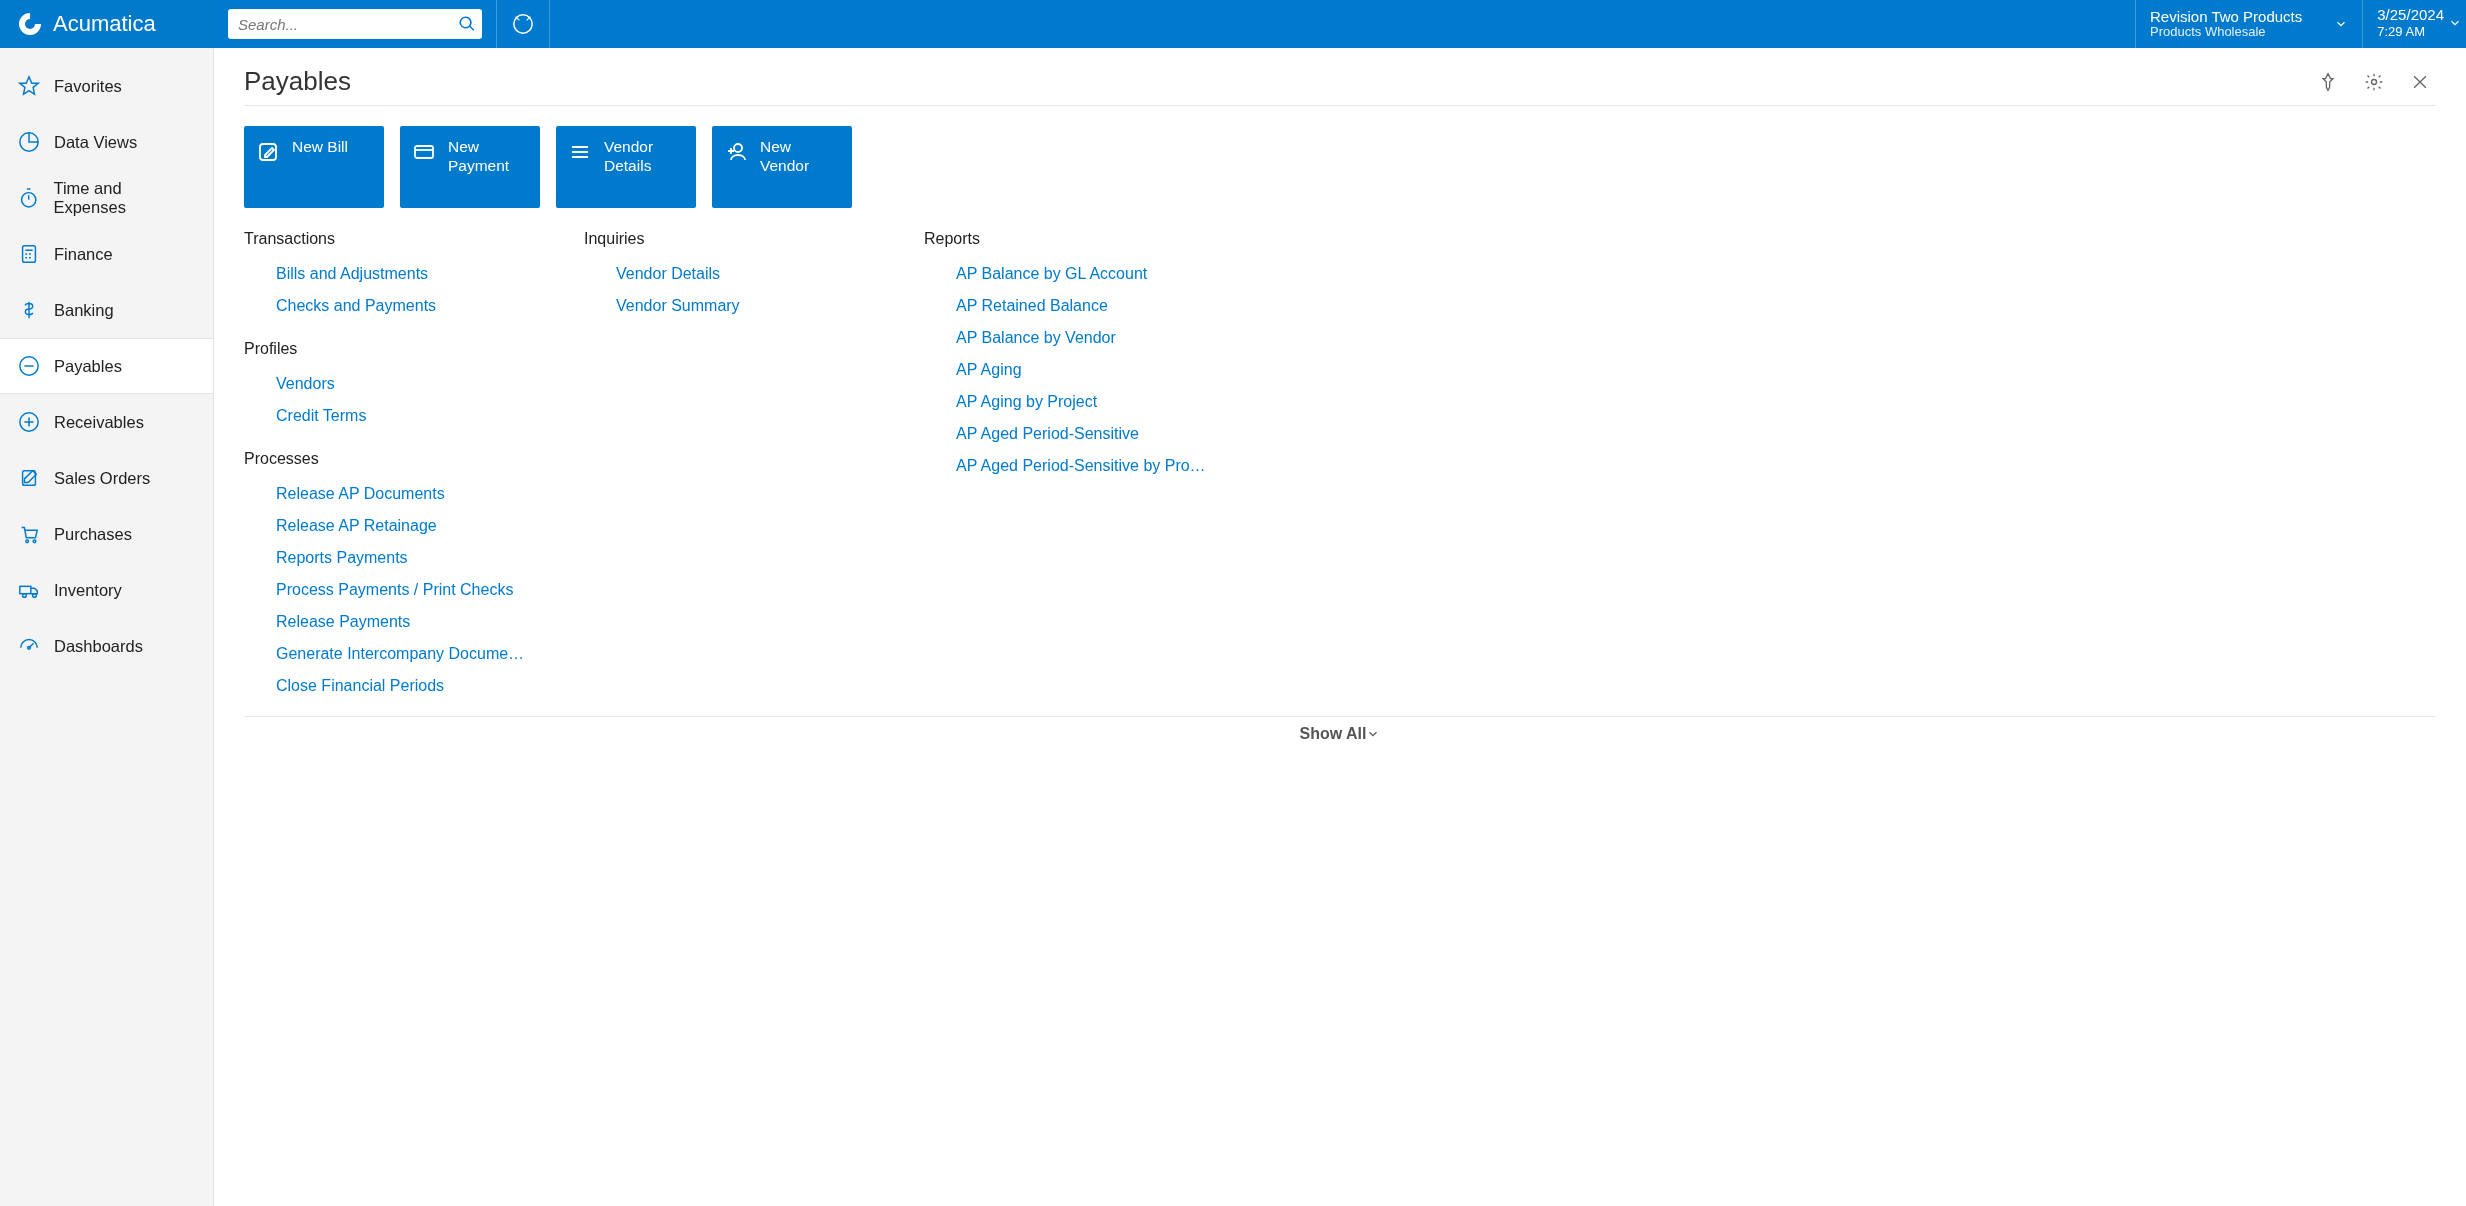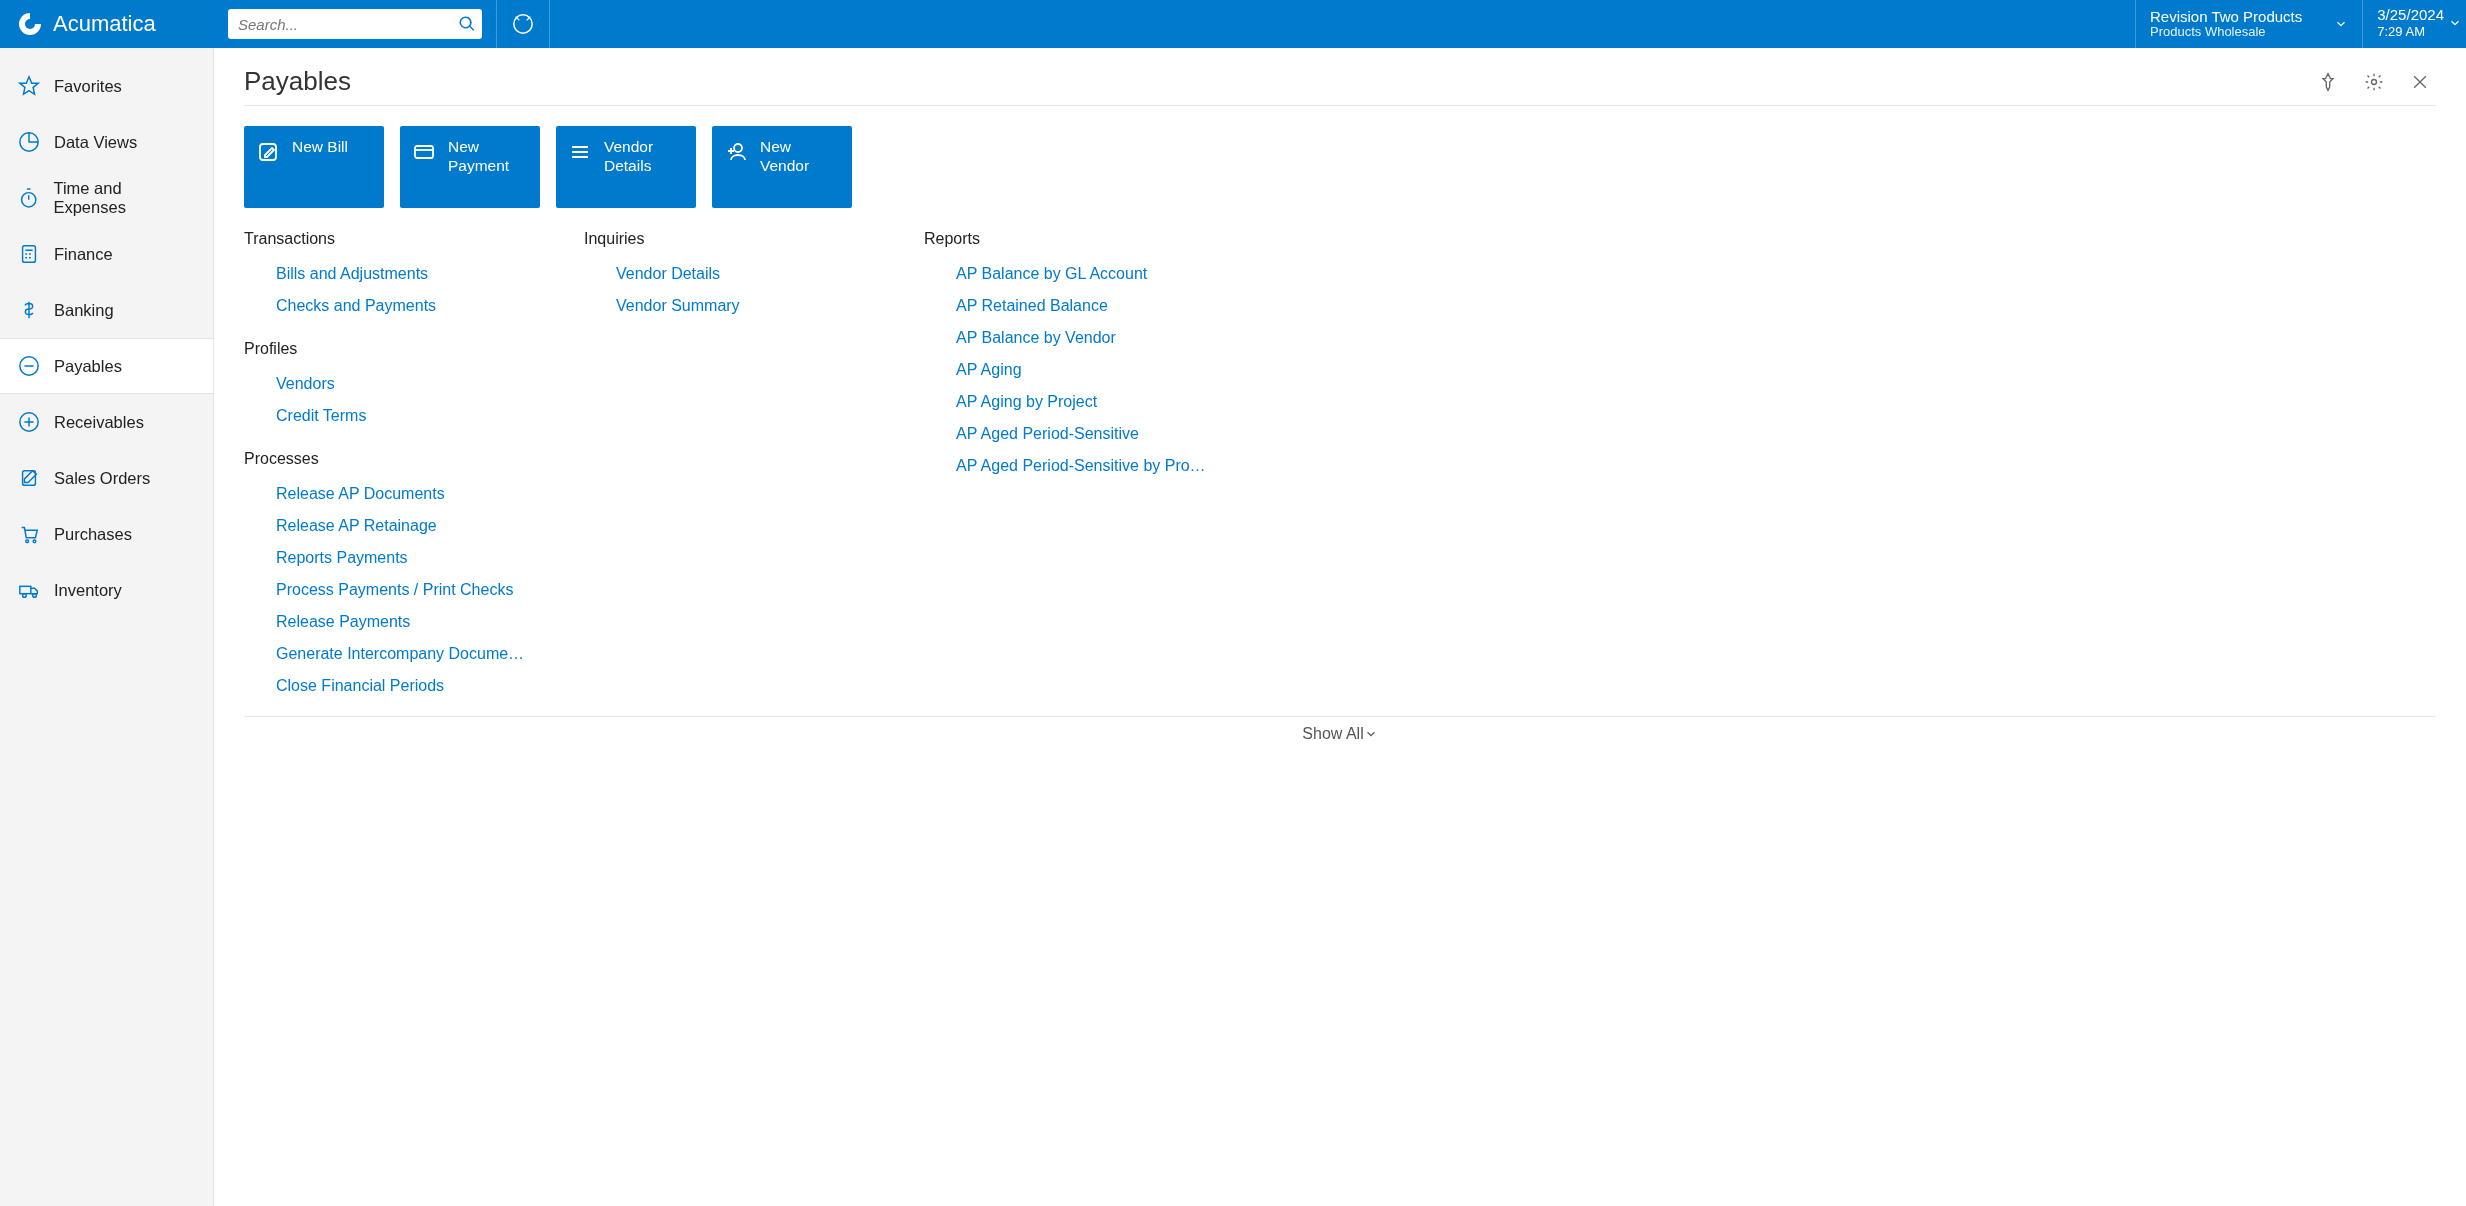--- a/index.html
+++ b/index.html
@@ -53,21 +53,21 @@
   .tile-label { font-size:15.5px; line-height:1.2; }
   
   
   .cols { display:flex; gap:40px; align-items:flex-start; }
   .col { width:300px; }
   .group-title { font-size:16px; color:#222; margin:0 0 10px; font-weight:400; }
   .group-title.spaced { margin-top:18px; }
   .link { display:block; color:#007acc; font-size:16px; padding:7px 0; cursor:pointer; white-space:nowrap; overflow:hidden; text-overflow:ellipsis; max-width:260px;margin-left:32px;}
   
   
-  .footer { border-top:1px solid #e6e6e6; margin-top:14px; text-align:center; padding:8px 0 14px; font-size:16px; color:#555; cursor:pointer; display:flex; align-items:center; justify-content:center; gap:0;}
+  .footer { border-top:1px solid #e6e6e6; margin-top:14px; text-align:center; padding:8px 0 14px; font-size:16px; color:#555; cursor:pointer; display:flex; align-items:center; justify-content:center; gap:0;font-weight:bold;}
   .footer svg{ width:14px; height:14px; stroke:#555; fill:none; stroke-width:2;}
 </style>
 </head>
 <body>
 
 <div class="topbar">
   <div class="brand">
     <svg viewBox="0 0 24 24">
         <circle cx="12" cy="12" r="11" fill="#fff"></circle>
         <circle cx="12" cy="12" r="5" fill="#007acc"></circle>
@@ -177,20 +177,28 @@
       <span>Purchases</span>
     </div>
     <div class="nav-item">
       <svg viewBox="0 0 24 24">
           <rect x="2" y="8" width="12" height="8"></rect>
           <path d="M14 10h4l3 3v3h-7"></path>
           <circle cx="7" cy="18" r="2"></circle>
           <circle cx="18" cy="18" r="2"></circle>
         </svg>
       <span>Inventory</span>
+    </div>
+    <div class="nav-item">
+      <svg viewBox="0 0 24 24">
+          <path d="M3 14a9 9 0 0118 0"></path>
+          <path d="M12 14l5-5"></path>
+          <circle cx="12" cy="14" r="1.5"></circle>
+        </svg>
+      <span>Dashboards</span>
     </div>
   </div>
 
   <div class="main">
     <div class="page-head">
       <h1 class="page-title">Payables</h1>
       <div class="head-actions">
         <svg viewBox="0 0 24 24">
             <path d="M12 2l3 6h3l-4 4v6l-2 4-2-4v-6L6 8h3z"></path>
           </svg>

